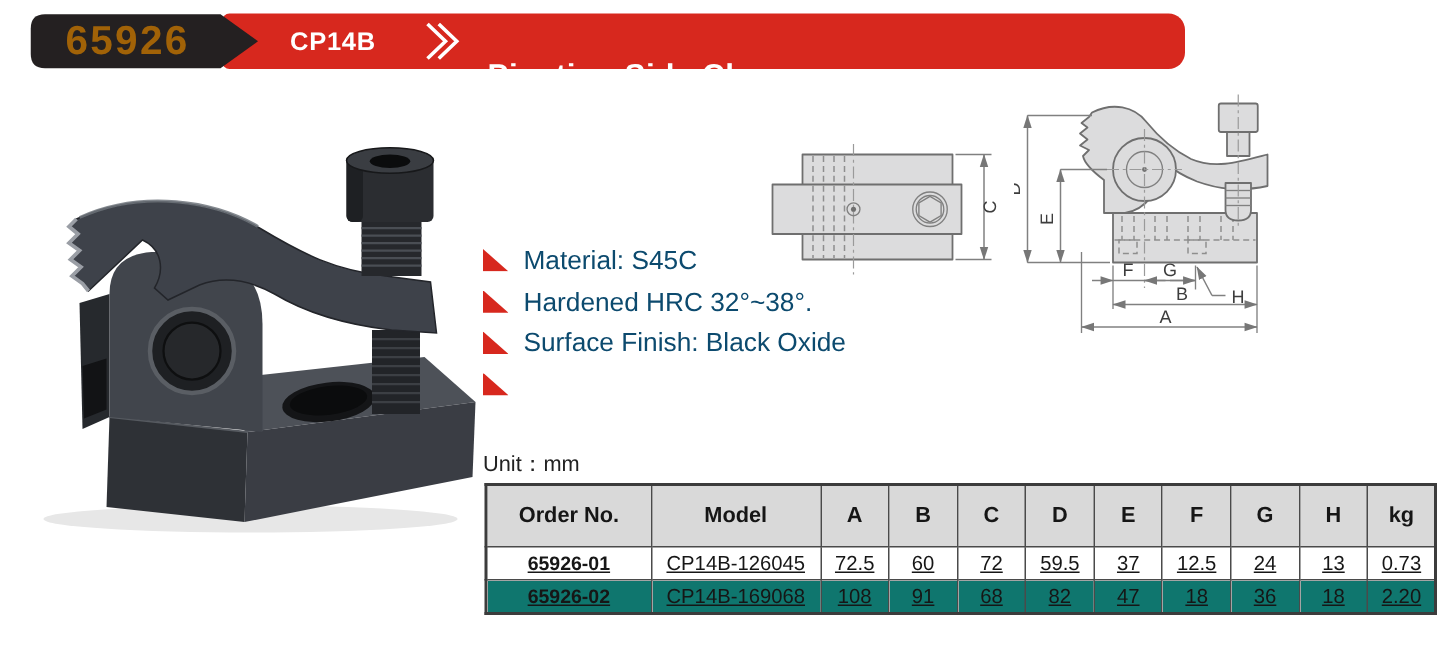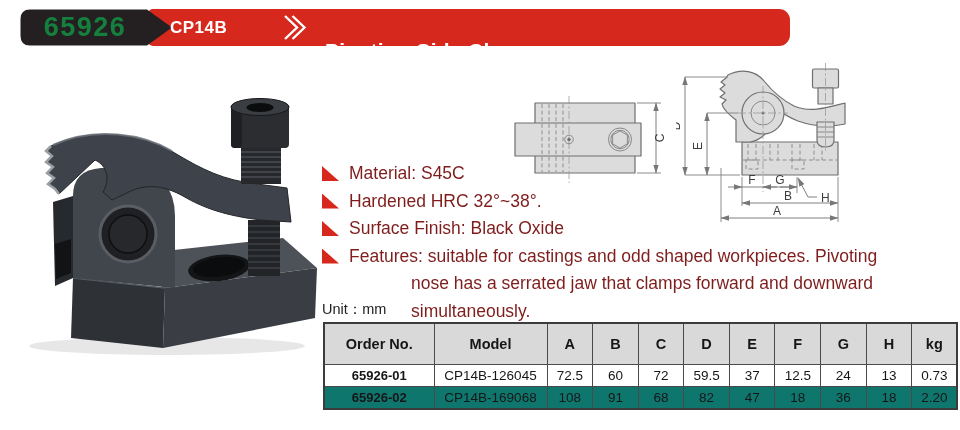--- a/index.html
+++ b/index.html
@@ -5,48 +5,48 @@
   html,body { margin:0; padding:0; background:#ffffff; }
   body { font-family:"Liberation Sans", sans-serif; }
   #page { position:relative; width:960px; height:430px; background:#fff; overflow:hidden; }
 
   
   .hdr { position:absolute; left:20px; top:9px; width:770px; height:37px; }
   .hdr-red { position:absolute; left:128px; top:0; width:642px; height:37px;
              background:#d7281e; border-radius:5px 11px 11px 5px; }
   .hdr-badge { position:absolute; left:0; top:0; width:154px; height:37px; }
   .hdr-partnum { position:absolute; left:0; top:0; width:130px; height:37px;
-             line-height:37px; text-align:center; color:#15803d; font-size:27px;
+             line-height:37px; text-align:center; color:#a16207; font-size:27px;
              font-weight:bold; letter-spacing:1.5px; }
   .hdr-series { position:absolute; left:150px; top:0; width:104px; height:37px;
-             line-height:38px; color:#fff; font-size:17px;
+             line-height:38px; text-align:center; color:#fff; font-size:17px;
              font-weight:bold; letter-spacing:.5px; }
   .hdr-chev { position:absolute; left:263px; top:5px; }
   .hdr-title { position:absolute; left:305px; top:0; height:37px; line-height:38px;
              color:#fff; font-size:21px; font-weight:bold; letter-spacing:.3px;margin-top:23px; }
 
   
   .specs { position:absolute; left:322px; top:160px; width:618px; }
   .spec-item { display:flex; align-items:flex-start; }
   .spec-tri { flex:0 0 17px; width:17px; height:15px; margin:6px 10px 0 0;
               background:#d7281e; clip-path:polygon(0 0, 100% 100%, 0 100%); }
-  .spec-text { font-size:17.5px; line-height:27.5px; color:#7f1d1d; }
+  .spec-text { font-size:17.5px; line-height:27.5px; color:#0c4a6e;text-align:right; }
   .spec-text--hang { white-space:pre-line; padding-left:62px; text-indent:-62px; }
 
   .unit { position:absolute; left:322px; top:300px; font-size:14.5px; color:#222; }
 
   
   .tblwrap { position:absolute; left:323px; top:322px; }
   .spec-table { border-collapse:collapse; table-layout:fixed; width:633px;
                 color:#161616; border:2px solid #3c3c3c;padding-left:12px; }
   .spec-table th, .spec-table td { border:1px solid #4a4a4a; text-align:center;
                 padding:0; overflow:hidden; }
   .spec-table thead th { background:#d9d9d9; height:40px; font-size:14.5px; font-weight:bold; }
   .spec-table tbody tr { height:22px; }
-  .spec-table tbody td { font-size:13.5px; background:#fff; }
+  .spec-table tbody td { font-size:13.5px; background:#fff;text-decoration:underline; }
   .spec-table tbody tr.alt td { background:#0f766e; }
   .spec-table td.order { font-weight:bold; font-size:13px; }
 
   
   .dwg text { font-family:"Liberation Sans", sans-serif; font-size:12px; fill:#3d3d3d; }
   .dwg .fillpart { fill:#dcdcdd; stroke:#6f6f6f; stroke-width:1.2; stroke-linejoin:round; }
   .dwg .hid  { stroke:#8e8e8e; stroke-width:1; stroke-dasharray:4 2.6; fill:none; }
   .dwg .cl   { stroke:#9a9a9a; stroke-width:.8; stroke-dasharray:8 2.5 2 2.5; fill:none; }
   .dwg .dim  { stroke:#808080; stroke-width:1; fill:none; }
   .dwg .thin { stroke:#808080; stroke-width:.9; fill:none; }
@@ -241,23 +241,20 @@
     <div class="spec-item">
       <span class="spec-tri"></span>
       <span class="spec-text">Hardened HRC 32°~38°.</span>
     </div>
     <div class="spec-item">
       <span class="spec-tri"></span>
       <span class="spec-text">Surface Finish: Black Oxide</span>
     </div>
     <div class="spec-item">
       <span class="spec-tri"></span>
-      <span class="spec-text spec-text--hang">Features: suitable for castings and odd shaped workpieces. Pivoting
-nose has a serrated jaw that clamps forward and downward
-simultaneously.</span>
     </div>
   </div>
 
   <div class="unit">Unit：mm</div>
 
   <div class="tblwrap">
     <table class="spec-table">
       <colgroup>
         <col style="width:110px">
           <col style="width:113px">

